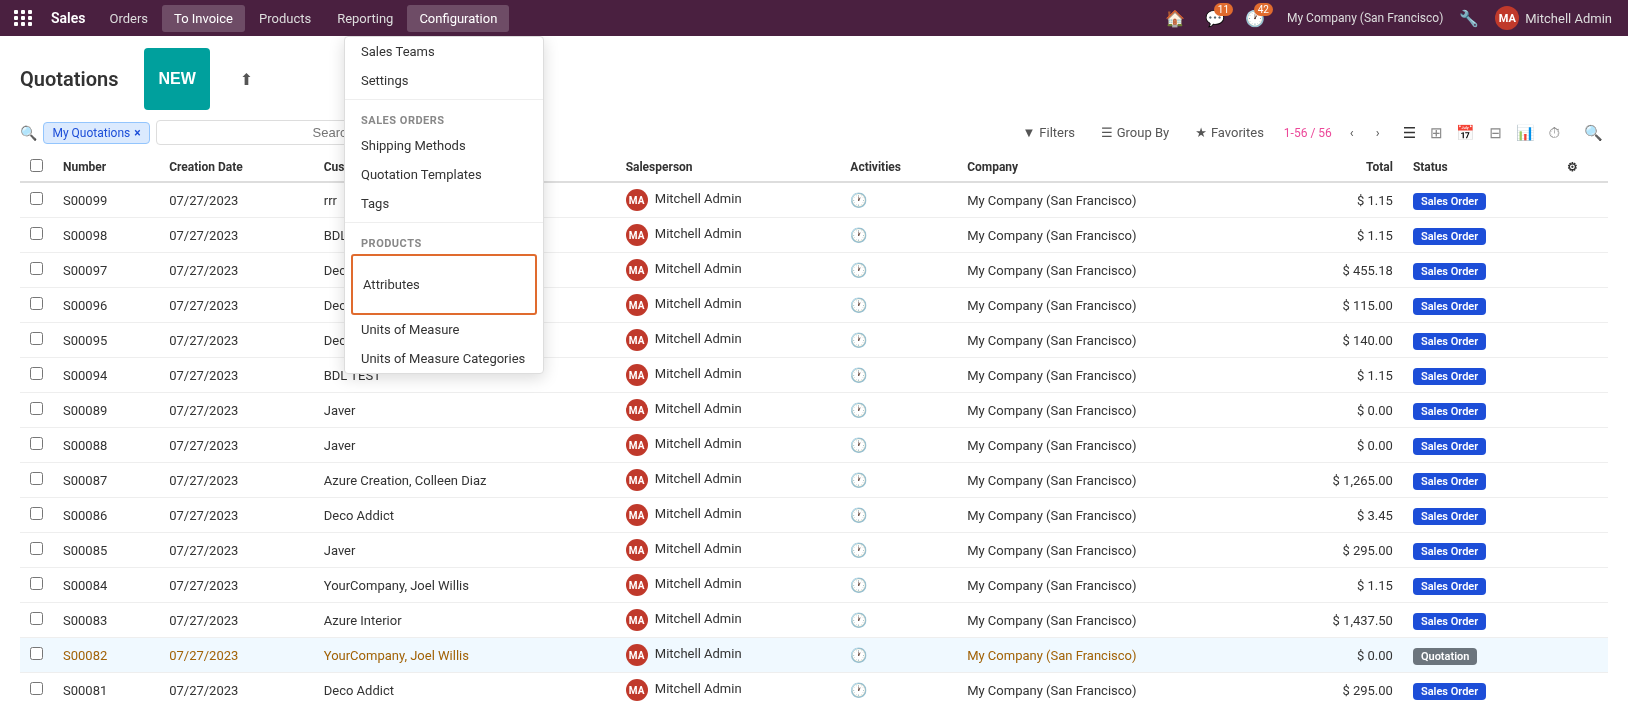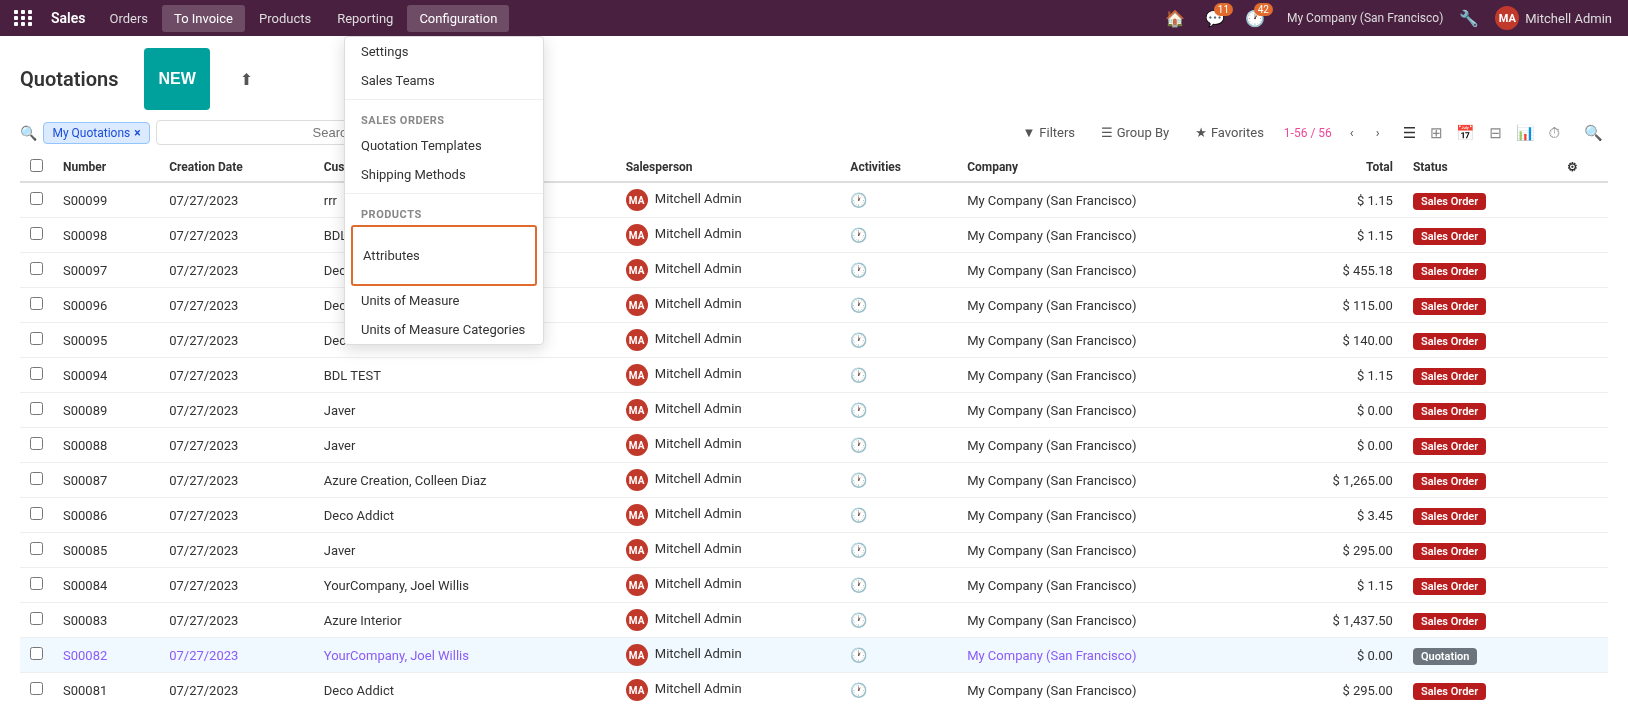--- a/index.html
+++ b/index.html
@@ -63,24 +63,24 @@
     .search-icon-btn { color: #888; cursor: pointer; font-size: 15px; padding: 3px 5px; }
 
     
     .table-container { overflow-y: auto; max-height: calc(100vh - 140px); padding: 0 20px; }
     table { width: 100%; border-collapse: collapse; }
     thead th { font-size: 12px; font-weight: 700; color: #333; text-align: left; padding: 6px 10px; border-bottom: 2px solid #ddd; white-space: nowrap; cursor: pointer; }
     tbody tr { border-bottom: 1px solid #eee; }
     tbody td { padding: 6px 10px; color: #333; font-size: 13px; white-space: nowrap; }
     .checkbox-cell { width: 24px; }
     .checkbox-cell input { cursor: pointer; }
-    .td-link { color: #8b5cf6; cursor: pointer; }
+    .td-link { color: #a16207; cursor: pointer; }
     .avatar-sm { width: 22px; height: 22px; background: #c0392b; border-radius: 50%; display: inline-flex; align-items: center; justify-content: center; font-size: 10px; color: #fff; font-weight: bold; margin-right: 4px; vertical-align: middle; }
     .activity-clock { color: #aaa; font-size: 14px; cursor: pointer; }
-    .badge-sales { background: #b91c1c; color: #fff; border-radius: 4px; padding: 2px 8px; font-size: 11px; font-weight: 600; white-space: nowrap; }
+    .badge-sales { background: #1d4ed8; color: #fff; border-radius: 4px; padding: 2px 8px; font-size: 11px; font-weight: 600; white-space: nowrap; }
     .badge-quotation { background: #6c757d; color: #fff; border-radius: 4px; padding: 2px 8px; font-size: 11px; font-weight: 600; }
     .total-cell { text-align: right; }
     .col-sort { display: inline-flex; align-items: center; gap: 3px; }
 
     
     .dropdown-overlay {
       position: fixed;
       top: 0; left: 0; right: 0; bottom: 0;
       z-index: 50;
       pointer-events: none;
@@ -144,26 +144,27 @@
     <span class="wrench-icon">🔧</span>
     <div class="nav-user">
       <div class="user-avatar">MA</div>
       <span>Mitchell Admin</span>
     </div>
   </div>
 </div>
 
 <div class="dropdown-overlay">
   <div class="dropdown-menu">
+    <div class="dropdown-item">Sales Teams</div>
     <div class="dropdown-item">Settings</div>
-    <div class="dropdown-item">Sales Teams</div>
     <hr class="dropdown-divider">
     <div class="dropdown-section-label">Sales Orders</div>
+    <div class="dropdown-item">Shipping Methods</div>
     <div class="dropdown-item">Quotation Templates</div>
-    <div class="dropdown-item">Shipping Methods</div>
+    <div class="dropdown-item">Tags</div>
     <hr class="dropdown-divider">
     <div class="dropdown-section-label">Products</div>
     <div class="dropdown-item highlighted">Attributes</div>
     <div class="dropdown-item">Units of Measure</div>
     <div class="dropdown-item">Units of Measure Categories</div>
   </div>
 </div>
 
 <div class="page-header">
   <span class="page-title">Quotations</span>

